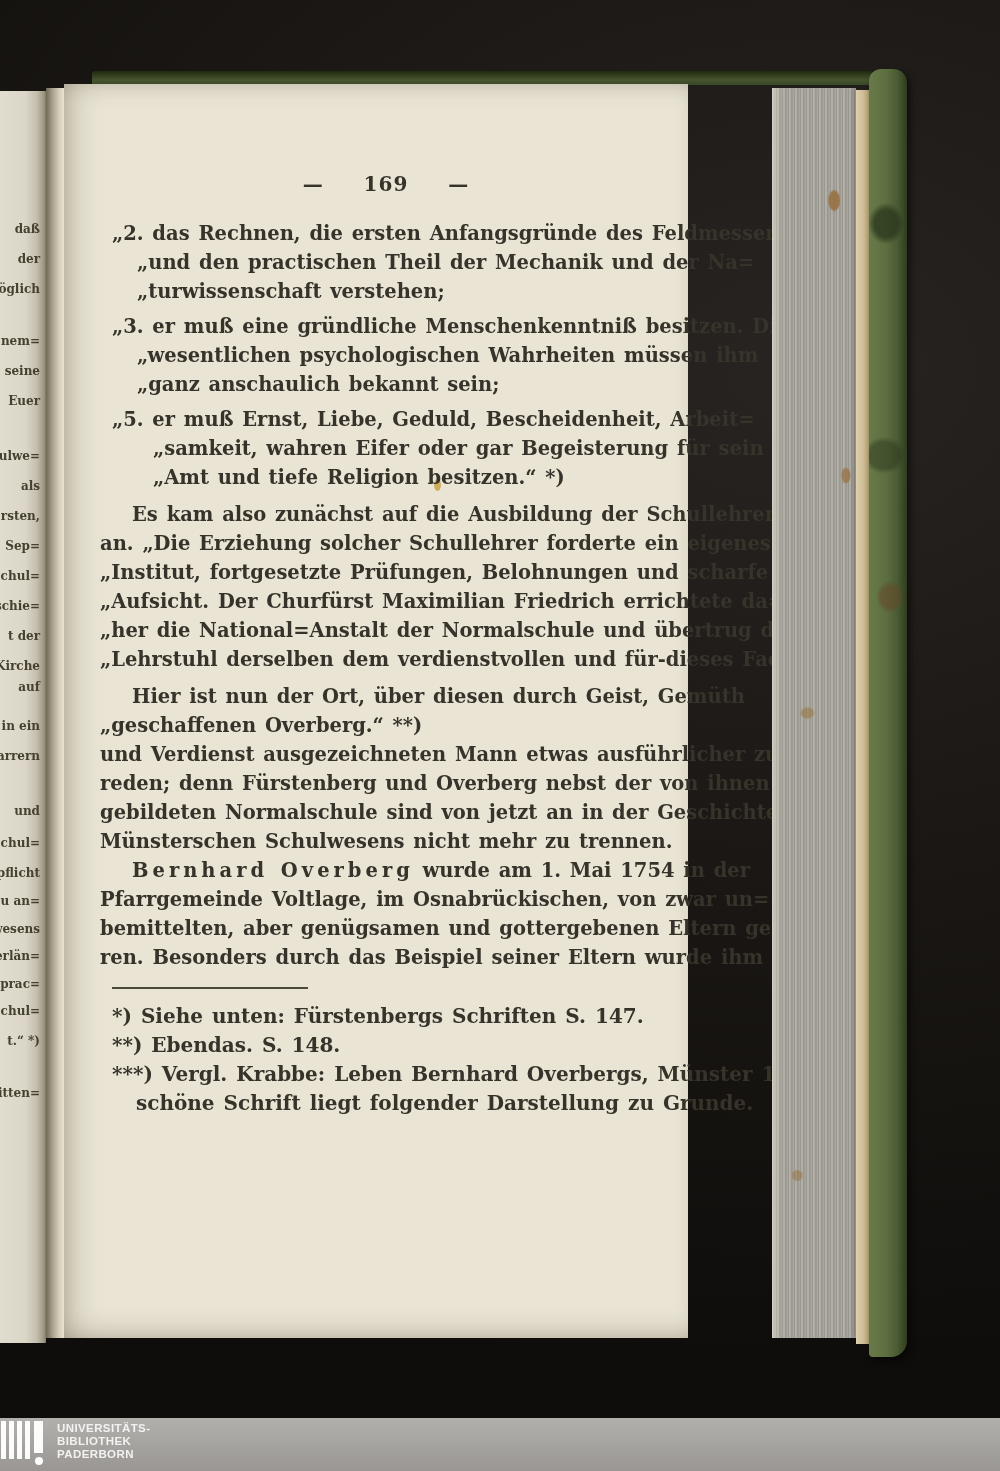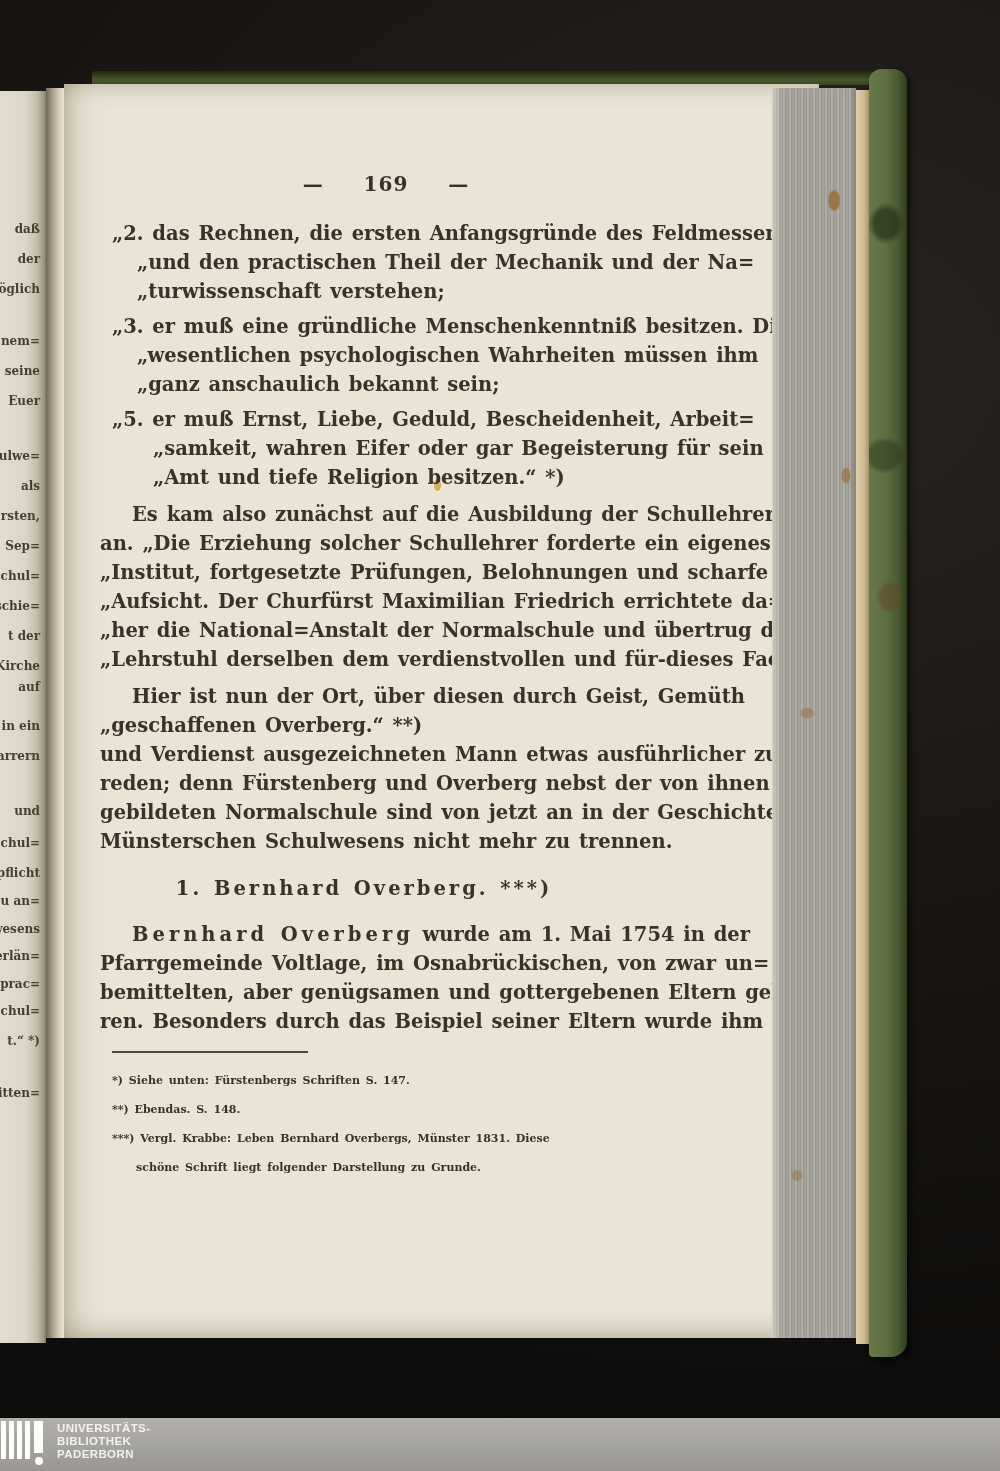--- a/index.html
+++ b/index.html
@@ -18,42 +18,42 @@
   .left-page { position:absolute; left:0; top:91px; width:46px; height:1252px;
     background: linear-gradient(90deg,#e1ddce 0%, #dbd6c7 55%, #c4beae 80%, #9a947f 96%, #7e7663 100%); }
   .fragment { position:absolute; right:6px; white-space:nowrap; font-weight:bold;
     font-size:12px; color:#45402f; line-height:22px; }
 
   
   .gutter { position:absolute; left:46px; top:88px; width:18px; height:1250px;
     background: linear-gradient(90deg,#6e6856 0%, #a89f8a 35%, #d6cfbc 75%, #e8e3d3 100%); }
 
   
-  .page { position:absolute; left:64px; top:84px; width:755px; height:1254px;
+  .page { position:absolute; left:64px; top:84px; width:624px; height:1254px;
     background:#e9e4d4;
     box-shadow: inset 18px 0 35px -18px rgba(110,100,80,.55),
                 inset 0 -18px 30px -20px rgba(110,100,80,.45),
                 inset 0 14px 22px -16px rgba(120,110,88,.35); }
   .page .speck { position:absolute; left:370px; top:395px; width:7px; height:12px;
     border-radius:50%; background:#c9a345; opacity:.85; }
 
   .text-col { position:absolute; left:36px; top:86px; width:572px;
     color:#37322a; font-weight:bold; font-size:19.5px; line-height:29px; word-spacing:2px; }
   .line { white-space:nowrap; }
   .pagenum { text-align:center; margin-bottom:20px; white-space:pre; letter-spacing:1px; font-size:20px; }
   .li-first { padding-left:12px; }
   .li-cont  { padding-left:37px; }
   .li-cont2 { padding-left:53px; }
   .gap  { margin-top:6px; }
   .gap2 { margin-top:8px; }
   .p-first { padding-left:32px;text-align:right; }
   .heading { text-align:center; margin:18px 0 17px; letter-spacing:3px; transform:translateX(-22px); }
   .sp { letter-spacing:4px; }
   .fn-rule { height:0; border-top:2px solid #4d483c; width:196px; margin:15px 0 13px 12px; }
-  .fn { font-size:11px; padding-left:12px; }
+  .fn { font-size:20px; padding-left:12px; }
   .fn-cont { padding-left:36px; }
 
   
   .fore-edge { position:absolute; left:772px; top:88px; width:84px; height:1250px;
     background:
       radial-gradient(9px 16px at 74% 9%,  rgba(150,110,60,.85) 0 55%, transparent 72%),
       radial-gradient(7px 12px at 88% 31%, rgba(150,112,61,.7)  0 55%, transparent 72%),
       radial-gradient(11px 9px at 42% 50%, rgba(154,122,74,.65) 0 50%, transparent 70%),
       radial-gradient(9px 9px  at 30% 87%, rgba(150,112,61,.5)  0 50%, transparent 70%),
       repeating-linear-gradient(90deg, #b9b6b0 0px, #a8a59f 1px, #8e8b84 2px, #b1aea7 3px, #9a978f 4.5px, #c0bdb6 6px);
@@ -141,21 +141,20 @@
         <div class="line p-body">„Institut, fortgesetzte Prüfungen, Belohnungen und scharfe</div>
         <div class="line p-body">„Aufsicht.  Der Churfürst Maximilian Friedrich errichtete da=</div>
         <div class="line p-body">„her die National=Anstalt der Normalschule und übertrug den</div>
         <div class="line p-body">„Lehrstuhl derselben dem verdienstvollen und für-dieses Fach</div>
         <div class="line p-first gap2">Hier ist nun der Ort, über diesen durch Geist, Gemüth</div>
         <div class="line p-body">„geschaffenen Overberg.“ **)</div>
         <div class="line p-body">und Verdienst ausgezeichneten Mann etwas ausführlicher zu</div>
         <div class="line p-body">reden; denn Fürstenberg und Overberg nebst der von ihnen</div>
         <div class="line p-body">gebildeten Normalschule sind von jetzt an in der Geschichte des</div>
         <div class="line p-body">Münsterschen Schulwesens nicht mehr zu trennen.</div>
-        <div class="line heading">1. Bernhard Overberg. ***)</div>
         <div class="line p-first"><span class="sp">Bernhard Overberg</span> wurde am 1. Mai 1754 in der</div>
         <div class="line p-body">Pfarrgemeinde Voltlage, im Osnabrückischen, von zwar un=</div>
         <div class="line p-body">bemittelten, aber genügsamen und gottergebenen Eltern gebo=</div>
         <div class="line p-body">ren.  Besonders durch das Beispiel seiner Eltern wurde ihm</div>
         <div class="line fn-rule"></div>
         <div class="line fn">*) Siehe unten: Fürstenbergs Schriften S. 147.</div>
         <div class="line fn">**) Ebendas. S. 148.</div>
         <div class="line fn">***) Vergl. Krabbe: Leben Bernhard Overbergs, Münster 1831.  Diese</div>
         <div class="line fn fn-cont">schöne Schrift liegt folgender Darstellung zu Grunde.</div>
       </div>

